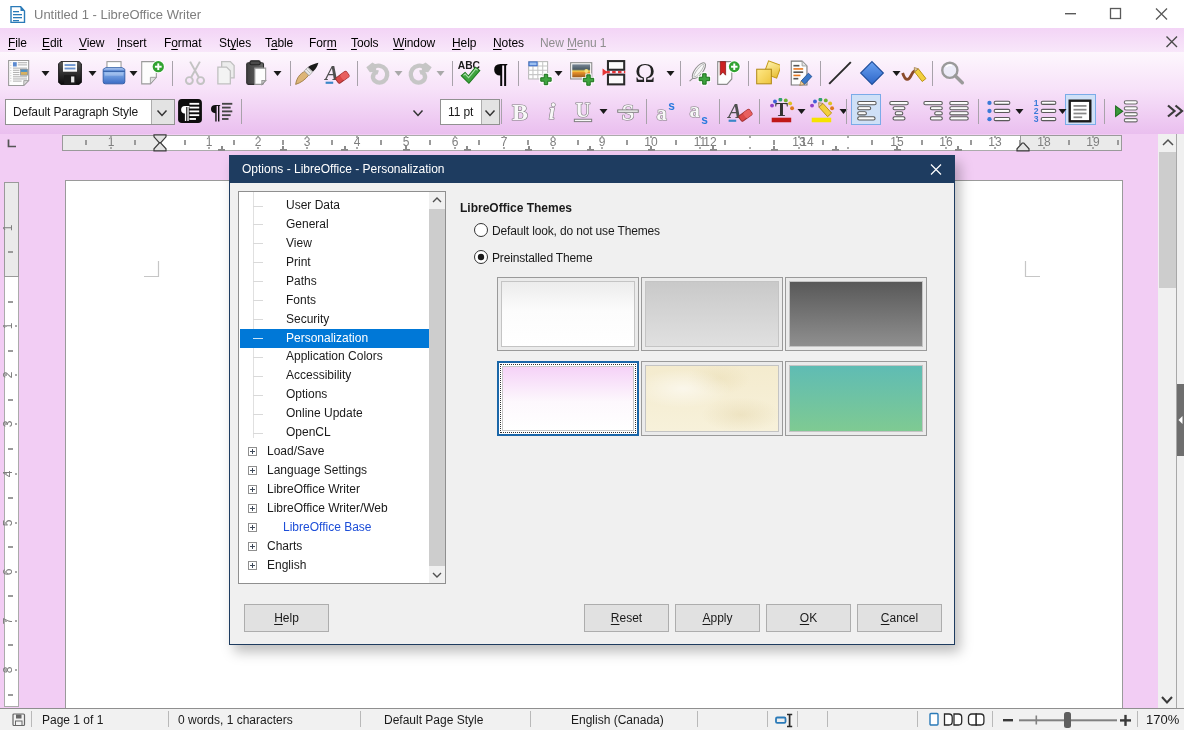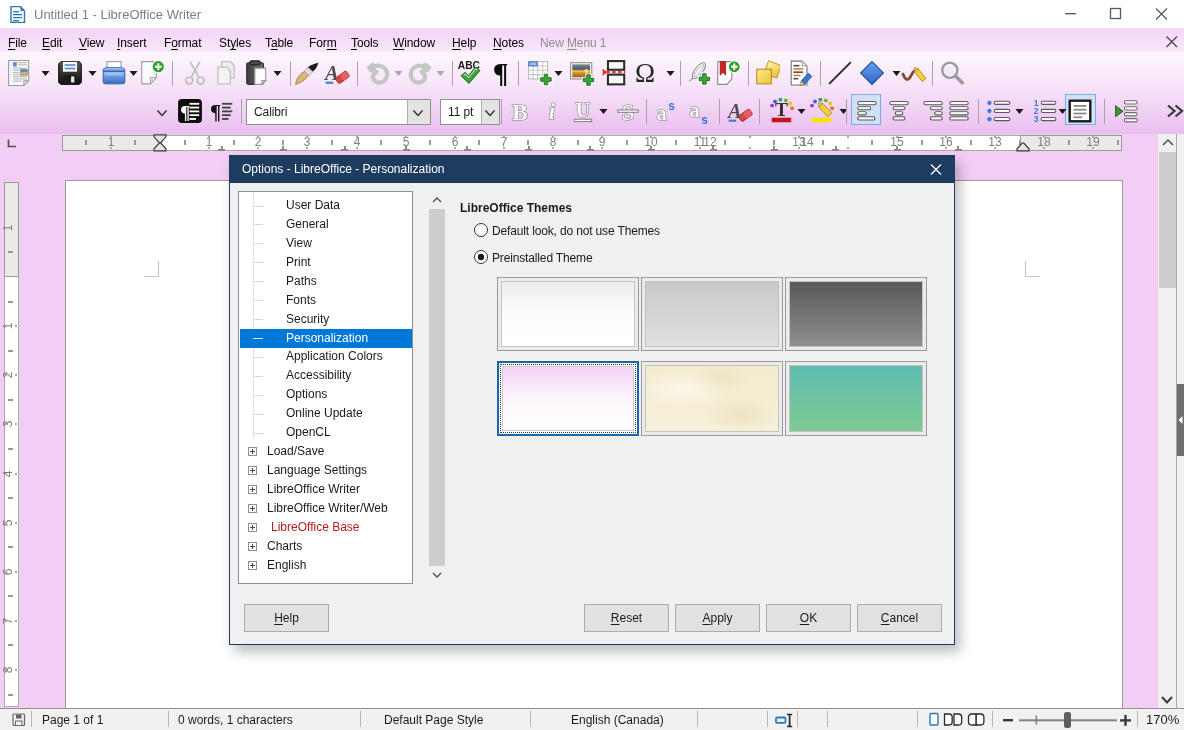--- a/index.html
+++ b/index.html
@@ -310,27 +310,27 @@
     </svg>
 <div class="sep1" style="left:172px"></div>
 <div class="sep1" style="left:290px"></div>
 <div class="sep1" style="left:357px"></div>
 <div class="sep1" style="left:452px"></div>
 <div class="sep1" style="left:518px"></div>
 <div class="sep1" style="left:680px"></div>
 <div class="sep1" style="left:748px"></div>
 <div class="sep1" style="left:820px"></div>
 <div class="sep1" style="left:932px"></div>
+<div class="combo" style="left:5px;width:168px">
+      <span class="txt">Default Paragraph Style</span>
+      <span class="btn" style="width:22px"></span>
+    </div>
 <svg style="position:absolute;left:156px;top:108px" width="12" height="10" viewBox="0 0 12 10">
       <path d="M1.5 2.5 L6 7.5 L10.5 2.5" fill="none" stroke="#333" stroke-width="1.5"></path>
     </svg>
-<div class="combo" style="left:246px;width:183px">
-      <span class="txt">Calibri</span>
-      <span class="btn" style="width:22px"></span>
-    </div>
 <svg style="position:absolute;left:412px;top:108px" width="12" height="10" viewBox="0 0 12 10">
       <path d="M1.5 2.5 L6 7.5 L10.5 2.5" fill="none" stroke="#333" stroke-width="1.5"></path>
     </svg>
 <div class="combo" style="left:440px;width:58px">
       <span class="txt">11 pt</span>
       <span class="btn" style="width:17px"></span>
     </div>
 <svg style="position:absolute;left:484px;top:108px" width="12" height="10" viewBox="0 0 12 10">
       <path d="M1.5 2.5 L6 7.5 L10.5 2.5" fill="none" stroke="#333" stroke-width="1.5"></path>
     </svg>
@@ -738,21 +738,21 @@
 <rect x="64" y="1" width="7" height="16" rx="2.5" fill="#5f5f5f"></rect>
 <rect x="120" y="8.2" width="11" height="2.4" fill="#3a3a3a"></rect>
 <rect x="124.3" y="3.9" width="2.4" height="11" fill="#3a3a3a"></rect>
     </svg>
 <div style="position:absolute;left:229px;top:155px;width:726px;height:490px;background:#f0f0f0;border:1px solid #1e3c60;box-sizing:border-box;box-shadow:5px 7px 12px rgba(0,0,0,0.26)"></div>
 <div style="position:absolute;left:229px;top:155px;width:726px;height:28px;background:#1e3c60;box-sizing:border-box"></div>
 <div style="position:absolute;left:242px;top:162px;font-size:12px;color:#fff">Options - LibreOffice - Personalization</div>
 <svg style="position:absolute;left:929px;top:163px" width="14" height="13" viewBox="0 0 14 13">
       <path d="M2 1.5 L12 11.5 M12 1.5 L2 11.5" stroke="#fff" stroke-width="1.2"></path>
     </svg>
-<div style="position:absolute;left:238px;top:191px;width:175px;height:393px;background:#fff;border:1px solid #8f8f8f;box-sizing:border-box;overflow:hidden">
+<div style="position:absolute;left:238px;top:191px;width:208px;height:393px;background:#fff;border:1px solid #8f8f8f;box-sizing:border-box;overflow:hidden">
       <div style="position:absolute;left:14px;top:0px;width:1px;height:246px;background:#e0e0e0"></div>
       <div style="position:absolute;left:14px;top:13.5px;width:10px;height:1px;background:#d9d9d9"></div>
       <div style="position:absolute;left:47px;top:4.0px;height:19px;line-height:19px;font-size:12px;color:#1a1a1a;white-space:nowrap">User Data</div>
       <div style="position:absolute;left:14px;top:32.4px;width:10px;height:1px;background:#d9d9d9"></div>
       <div style="position:absolute;left:47px;top:22.9px;height:19px;line-height:19px;font-size:12px;color:#1a1a1a;white-space:nowrap">General</div>
       <div style="position:absolute;left:14px;top:51.4px;width:10px;height:1px;background:#d9d9d9"></div>
       <div style="position:absolute;left:47px;top:41.9px;height:19px;line-height:19px;font-size:12px;color:#1a1a1a;white-space:nowrap">View</div>
       <div style="position:absolute;left:14px;top:70.3px;width:10px;height:1px;background:#d9d9d9"></div>
       <div style="position:absolute;left:47px;top:60.8px;height:19px;line-height:19px;font-size:12px;color:#1a1a1a;white-space:nowrap">Print</div>
       <div style="position:absolute;left:14px;top:89.2px;width:10px;height:1px;background:#d9d9d9"></div>
@@ -786,21 +786,21 @@
       <div style="position:absolute;left:11px;top:296.9px;width:5px;height:1px;background:#3f4a5a"></div>
       <div style="position:absolute;left:13px;top:294.9px;width:1px;height:5px;background:#3f4a5a"></div>
       <div style="position:absolute;left:28px;top:287.9px;height:19px;line-height:19px;font-size:12px;color:#1a1a1a;white-space:nowrap">LibreOffice Writer</div>
       <div style="position:absolute;left:9px;top:311.9px;width:9px;height:9px;background:#fff;border:1px solid #8f8f8f;box-sizing:border-box"></div>
       <div style="position:absolute;left:11px;top:315.9px;width:5px;height:1px;background:#3f4a5a"></div>
       <div style="position:absolute;left:13px;top:313.9px;width:1px;height:5px;background:#3f4a5a"></div>
       <div style="position:absolute;left:28px;top:306.9px;height:19px;line-height:19px;font-size:12px;color:#1a1a1a;white-space:nowrap">LibreOffice Writer/Web</div>
       <div style="position:absolute;left:9px;top:330.8px;width:9px;height:9px;background:#fff;border:1px solid #8f8f8f;box-sizing:border-box"></div>
       <div style="position:absolute;left:11px;top:334.8px;width:5px;height:1px;background:#3f4a5a"></div>
       <div style="position:absolute;left:13px;top:332.8px;width:1px;height:5px;background:#3f4a5a"></div>
-      <div style="position:absolute;left:32px;top:325.8px;height:19px;line-height:19px;font-size:12px;color:#b91c1c;white-space:nowrap">LibreOffice Base</div>
+      <div style="position:absolute;left:44px;top:325.8px;height:19px;line-height:19px;font-size:12px;color:#1d4ed8;white-space:nowrap">LibreOffice Base</div>
       <div style="position:absolute;left:9px;top:349.7px;width:9px;height:9px;background:#fff;border:1px solid #8f8f8f;box-sizing:border-box"></div>
       <div style="position:absolute;left:11px;top:353.7px;width:5px;height:1px;background:#3f4a5a"></div>
       <div style="position:absolute;left:13px;top:351.7px;width:1px;height:5px;background:#3f4a5a"></div>
       <div style="position:absolute;left:28px;top:344.7px;height:19px;line-height:19px;font-size:12px;color:#1a1a1a;white-space:nowrap">Charts</div>
       <div style="position:absolute;left:9px;top:368.7px;width:9px;height:9px;background:#fff;border:1px solid #8f8f8f;box-sizing:border-box"></div>
       <div style="position:absolute;left:11px;top:372.7px;width:5px;height:1px;background:#3f4a5a"></div>
       <div style="position:absolute;left:13px;top:370.7px;width:1px;height:5px;background:#3f4a5a"></div>
       <div style="position:absolute;left:28px;top:363.7px;height:19px;line-height:19px;font-size:12px;color:#1a1a1a;white-space:nowrap">English</div>
     </div>
 <div style="position:absolute;left:429px;top:192px;width:16px;height:391px;background:#f0f0f0"></div>

